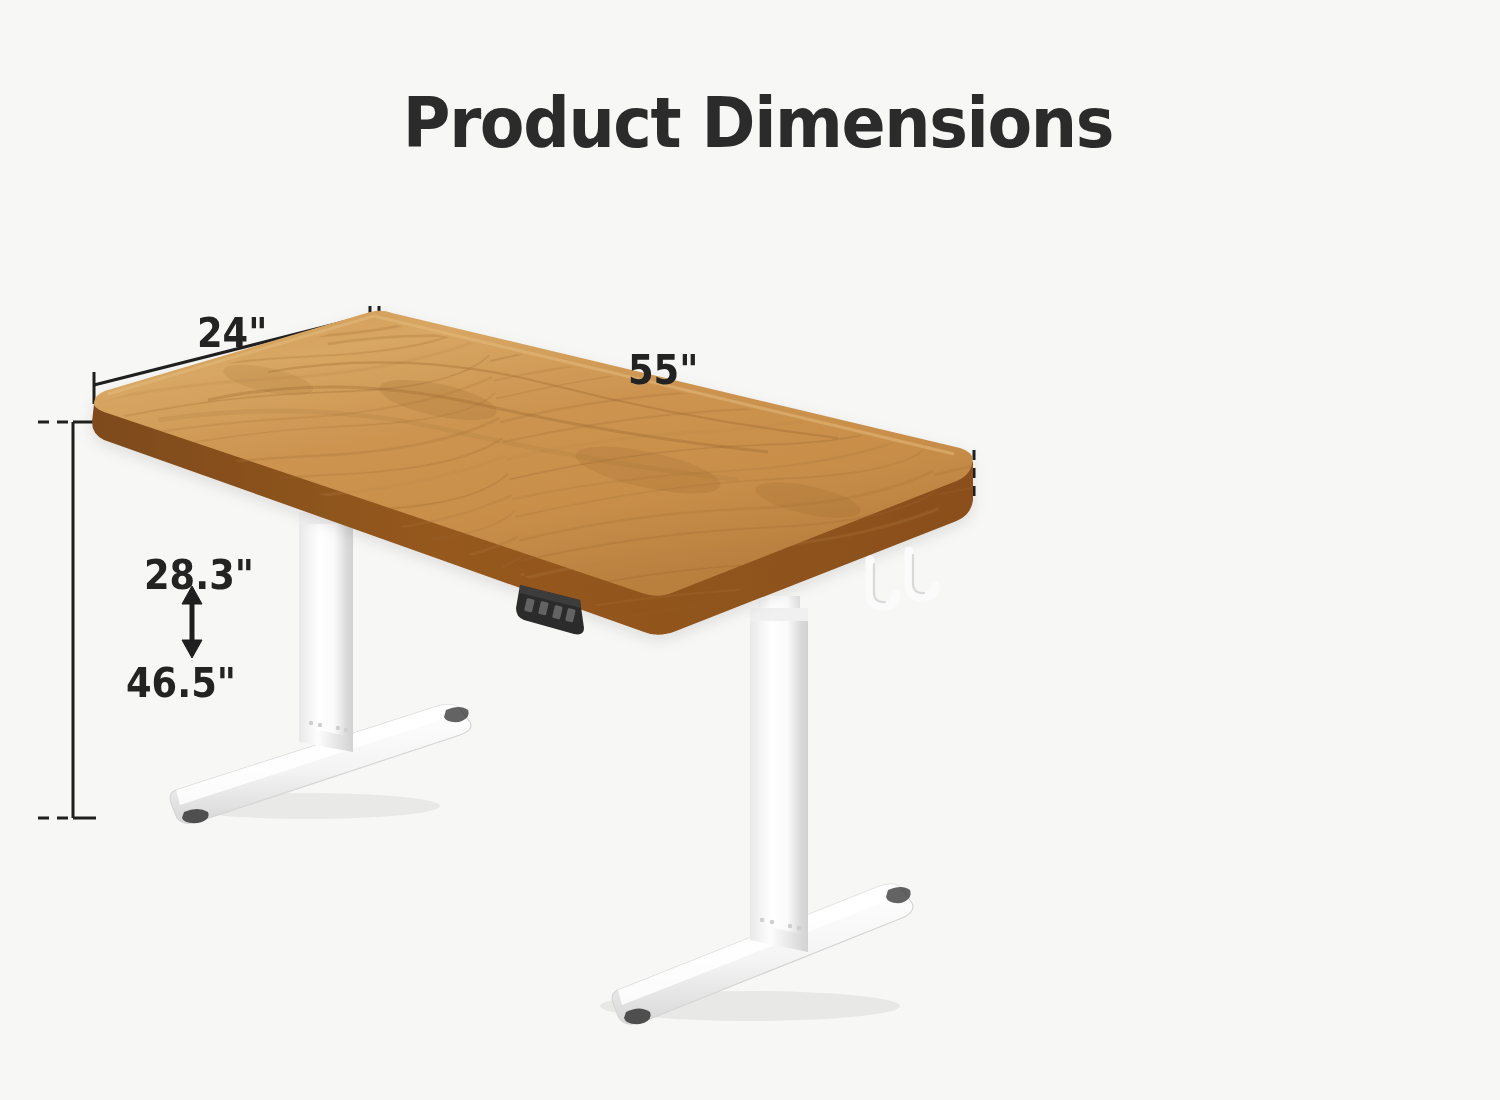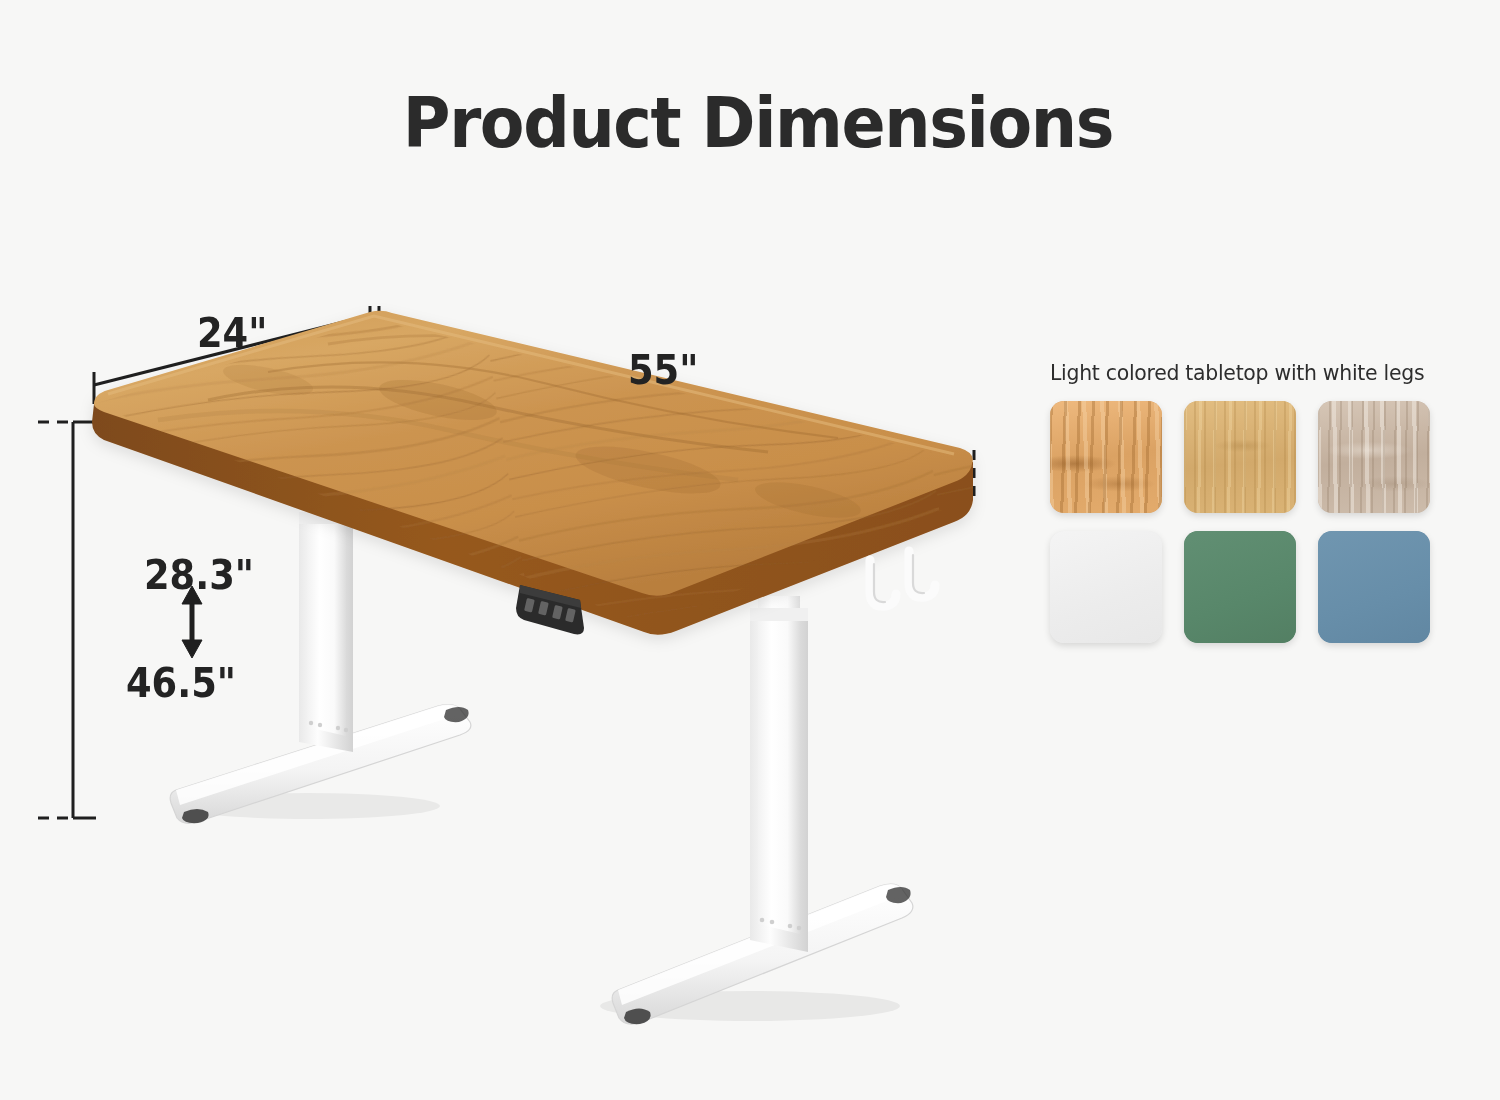--- a/index.html
+++ b/index.html
@@ -329,62 +329,15 @@
 
     <div class="dim-label" id="label-depth">24"</div>
     <div class="dim-label" id="label-width">55"</div>
     <div class="dim-label" id="label-height-min">28.3"</div>
     <div class="dim-label" id="label-height-max">46.5"</div>
   </div>
 
   <div id="swatch-panel">
 
 
-    <div class="swatch-group">
-      <div class="group-heading">Light colored tabletop with white legs</div>
-      <div class="swatch-grid">
-
-        <div class="swatch" style="background:#e0a566;">
-          <div class="grain" style="
-            background:
-              repeating-linear-gradient(92deg, rgba(150,96,38,0.34) 0 3px, rgba(0,0,0,0) 3px 14px),
-              repeating-linear-gradient(88deg, rgba(248,214,170,0.40) 0 4px, rgba(0,0,0,0) 4px 18px),
-              radial-gradient(ellipse 58px 12px at 22% 56%, rgba(130,78,28,0.45), rgba(0,0,0,0) 72%),
-              radial-gradient(ellipse 50px 11px at 62% 74%, rgba(142,88,34,0.35), rgba(0,0,0,0) 72%),
-              linear-gradient(172deg, #eeb97e 0%, #dba263 50%, #e3ab6c 100%);"></div>
-        </div>
-
-        <div class="swatch" style="background:#d8b172;">
-          <div class="grain" style="
-            background:
-              repeating-linear-gradient(90deg, rgba(168,126,62,0.26) 0 2px, rgba(0,0,0,0) 2px 10px),
-              repeating-linear-gradient(91deg, rgba(246,224,176,0.32) 0 3px, rgba(0,0,0,0) 3px 15px),
-              radial-gradient(ellipse 40px 9px at 52% 40%, rgba(160,118,56,0.3), rgba(0,0,0,0) 72%),
-              linear-gradient(174deg, #e2bd81 0%, #d2a96b 55%, #dab375 100%);"></div>
-        </div>
-
-        <div class="swatch" style="background:#c9b7a6;">
-          <div class="grain" style="
-            background:
-              repeating-linear-gradient(91deg, rgba(140,118,96,0.28) 0 2px, rgba(0,0,0,0) 2px 11px),
-              repeating-linear-gradient(89deg, rgba(246,240,232,0.45) 0 4px, rgba(0,0,0,0) 4px 16px),
-              radial-gradient(ellipse 60px 12px at 45% 44%, rgba(238,230,220,0.5), rgba(0,0,0,0) 72%),
-              radial-gradient(ellipse 52px 11px at 68% 74%, rgba(150,126,102,0.3), rgba(0,0,0,0) 72%),
-              linear-gradient(173deg, #d6c6b6 0%, #c2af9d 52%, #cdbcab 100%);"></div>
-        </div>
-
-        <div class="swatch" style="background:#efefef;">
-          <div class="grain" style="background:linear-gradient(160deg,#f4f4f4 0%,#ececec 60%,#e8e8e8 100%);"></div>
-        </div>
-
-        <div class="swatch" style="background:#5b8a6d;">
-          <div class="grain" style="background:linear-gradient(160deg,#618f73 0%,#58876a 60%,#537f63 100%);"></div>
-        </div>
-
-        <div class="swatch" style="background:#6a91ac;">
-          <div class="grain" style="background:linear-gradient(160deg,#7096b0 0%,#678ea9 60%,#6187a2 100%);"></div>
-        </div>
-
-      </div>
-    </div>
 
   </div>
 </div>
 
 </body></html>

